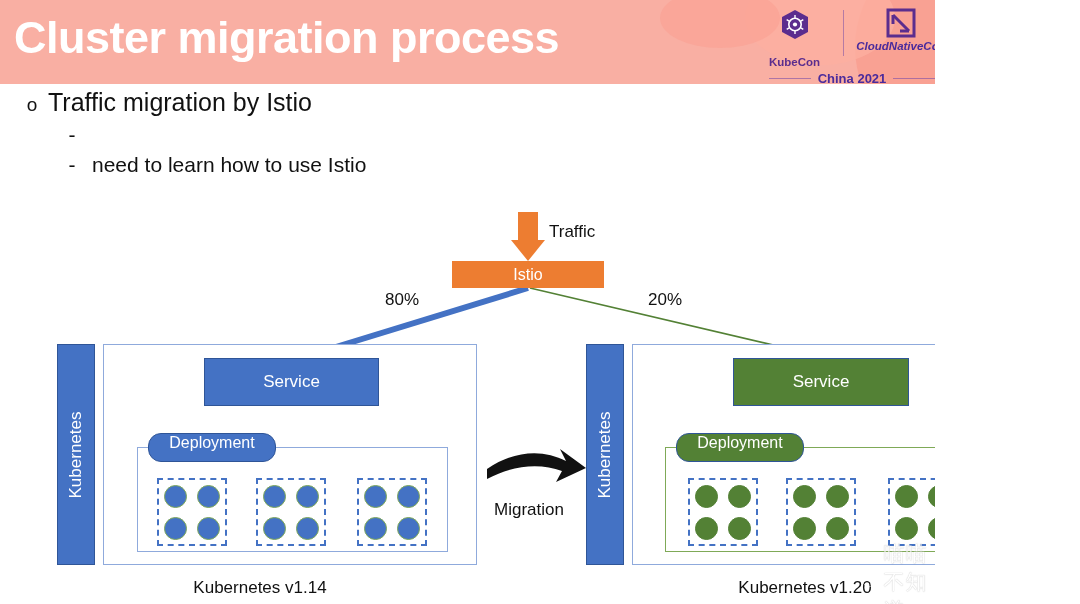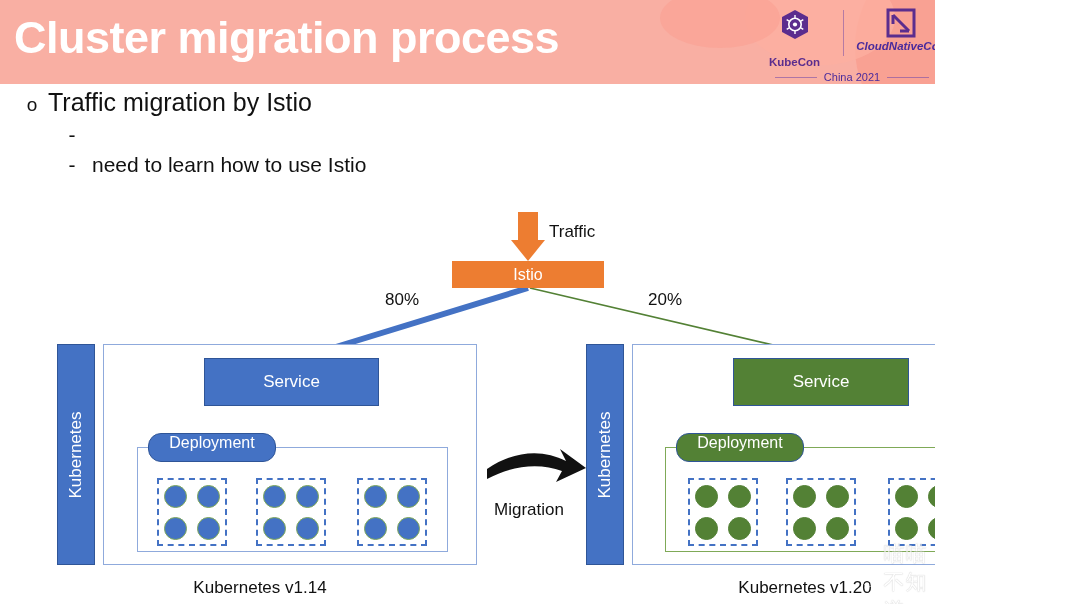--- a/index.html
+++ b/index.html
@@ -35,21 +35,21 @@
   
   .logo-area { position:absolute; right:8px; top:6px; height:74px; width:330px; }
   .kc-group { position:absolute; left:10px; top:2px; width:200px; }
   .kc-row { display:flex; align-items:flex-start; }
   .kc-col { display:flex; flex-direction:column; align-items:center; width:90px; }
   .kc-divider { width:1px; height:46px; background:#7a4fa8; opacity:.55; margin:2px 6px 0 6px; }
   .kc-name { font-size:11.5px; font-weight:bold; color:#5b2d8e; margin-top:14px; white-space:nowrap;}
   .cn-name { font-size:11.5px; font-weight:bold; color:#4a2b9c; margin-top:2px; white-space:nowrap;font-style:italic;}
   .china-row { display:flex; align-items:center; justify-content:center; margin-top:3px; width:200px;}
   .china-line { height:1px; width:42px; background:#7a4fa8; opacity:.6; }
-  .china-txt { font-size:11px; font-weight:normal; color:#4a2b9c; margin:0 7px; white-space:nowrap;}
+  .china-txt { font-size:13px; font-weight:bold; color:#4a2b9c; margin:0 7px; white-space:nowrap;}
   .virtual {
     position:absolute; right:6px; top:8px;
     font-family:"DejaVu Serif", serif; font-style:italic; font-weight:bold;
     font-size:34px; color:#5b2d8e; transform:rotate(-5deg);
   }
   .virtual-underline {
     position:absolute; right:14px; top:56px; width:115px; height:8px;
     border-bottom:3px solid #5b2d8e; border-radius:0 0 60% 40%;
     transform:rotate(-3deg);
   }

